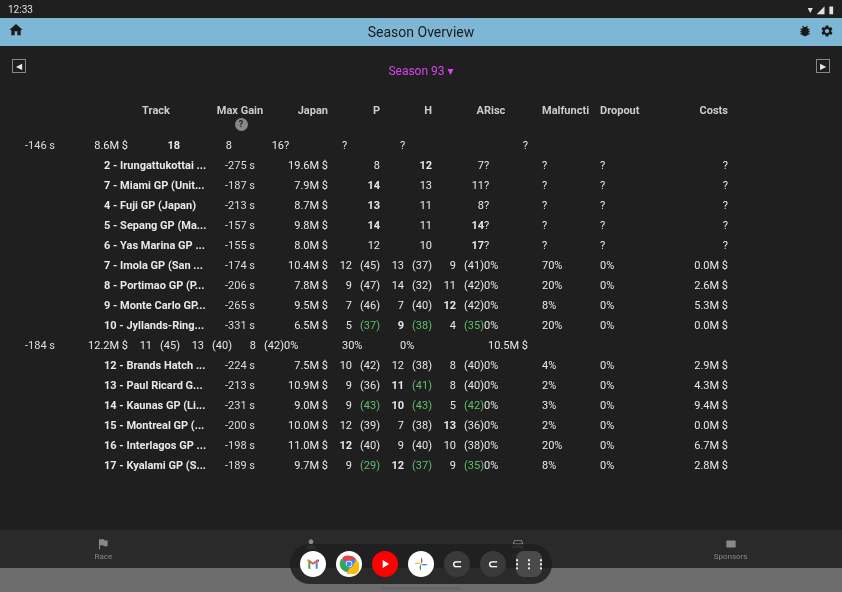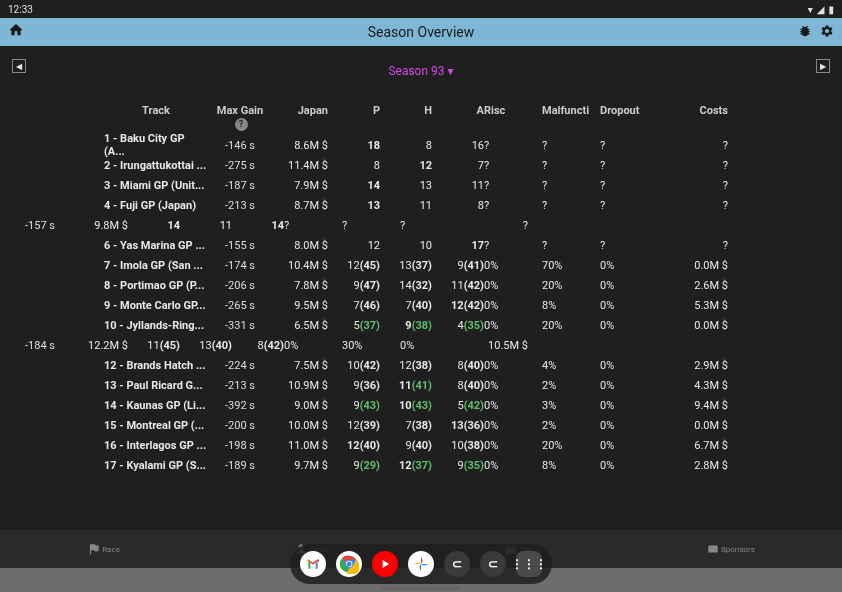--- a/index.html
+++ b/index.html
@@ -20,28 +20,28 @@
 .c-track { width: 200px; padding-left: 96px; text-align: left; font-weight: bold; font-size: 11px; }
 .c-maxgain { width: 64px; text-align: center; }
 .c-wear { width: 56px; text-align: right; }
 .c-p, .c-h, .c-a { width: 52px; text-align: right; }
 .c-risc, .c-mal, .c-drop { width: 58px; text-align: left; }
 .c-costs { width: 70px; text-align: right; }
 .help-circle { display: inline-block; width: 13px; height: 13px; border-radius: 50%; background: #888; color: #1f1f1f; font-size: 9px; line-height: 13px; text-align: center; font-weight: bold; margin-left: 2px; }
 .bold { font-weight: bold; }
 .green { color: #5fbf6d; }
 .bottom-nav { height: 38px; background: #2a2a2a; display: flex; justify-content: space-around; align-items: center; color: #888; font-size: 8px; }
-.nav-item { display: flex; flex-direction: row; align-items: center; gap: 1px; cursor: pointer; }
+.nav-item { display: flex; flex-direction: column; align-items: center; gap: 1px; cursor: pointer; }
 .dock { position: absolute; bottom: 8px; left: 50%; transform: translateX(-50%); height: 40px; background: rgba(30,30,30,0.85); border-radius: 20px; display: flex; align-items: center; padding: 0 10px; gap: 10px; }
 .app-icon { width: 26px; height: 26px; border-radius: 50%; display: flex; align-items: center; justify-content: center; font-size: 12px; font-weight: bold; }
 .nav-pill { position: absolute; bottom: 2px; left: 50%; transform: translateX(-50%); width: 80px; height: 3px; background: #666; border-radius: 2px; }
 .table-body .c-track { font-weight: bold; }
 .table-body .c-maxgain { font-weight: normal; color: #ddd; }
 .hdr-track { font-weight: bold; text-align: center !important; padding-left: 96px !important; width: 200px; }
-.paren { font-weight: bold; }
+.paren { font-weight: normal; margin-left: 8px; }
 </style>
 </head>
 <body>
 
 <div class="status-bar">
   <span>12:33</span>
   <div class="status-right">
     <span>▾</span>
     <span>◢</span>
     <span>▮</span>
@@ -82,45 +82,44 @@
       <div class="c-p">P</div>
       <div class="c-h">H</div>
       <div class="c-a">A</div>
       <div class="c-risc">Risc</div>
       <div class="c-mal">Malfuncti</div>
       <div class="c-drop">Dropout</div>
       <div class="c-costs">Costs</div>
     </div>
     <div class="table-body" id="tbody">
         <div class="table-row">
-          <div class="c-track">1 - Baku City GP (A...</div>
           <div class="c-maxgain">-146 s</div>
           <div class="c-wear">8.6M $</div>
           <div class="c-p"><span class="bold">18</span></div>
           <div class="c-h"><span class="">8</span></div>
           <div class="c-a"><span class="">16</span></div>
           <div class="c-risc">?</div>
           <div class="c-mal">?</div>
           <div class="c-drop">?</div>
           <div class="c-costs">?</div>
         </div>
         <div class="table-row">
           <div class="c-track">2 - Irungattukottai ...</div>
           <div class="c-maxgain">-275 s</div>
-          <div class="c-wear">11.4M $</div>
+          <div class="c-wear">19.6M $</div>
           <div class="c-p"><span class="">8</span></div>
           <div class="c-h"><span class="bold">12</span></div>
           <div class="c-a"><span class="">7</span></div>
           <div class="c-risc">?</div>
           <div class="c-mal">?</div>
           <div class="c-drop">?</div>
           <div class="c-costs">?</div>
         </div>
         <div class="table-row">
-          <div class="c-track">3 - Miami GP (Unit...</div>
+          <div class="c-track">7 - Miami GP (Unit...</div>
           <div class="c-maxgain">-187 s</div>
           <div class="c-wear">7.9M $</div>
           <div class="c-p"><span class="bold">14</span></div>
           <div class="c-h"><span class="">13</span></div>
           <div class="c-a"><span class="">11</span></div>
           <div class="c-risc">?</div>
           <div class="c-mal">?</div>
           <div class="c-drop">?</div>
           <div class="c-costs">?</div>
         </div>
@@ -130,20 +129,21 @@
           <div class="c-wear">8.7M $</div>
           <div class="c-p"><span class="bold">13</span></div>
           <div class="c-h"><span class="">11</span></div>
           <div class="c-a"><span class="">8</span></div>
           <div class="c-risc">?</div>
           <div class="c-mal">?</div>
           <div class="c-drop">?</div>
           <div class="c-costs">?</div>
         </div>
         <div class="table-row">
+          <div class="c-track">5 - Sepang GP (Ma...</div>
           <div class="c-maxgain">-157 s</div>
           <div class="c-wear">9.8M $</div>
           <div class="c-p"><span class="bold">14</span></div>
           <div class="c-h"><span class="">11</span></div>
           <div class="c-a"><span class="bold">14</span></div>
           <div class="c-risc">?</div>
           <div class="c-mal">?</div>
           <div class="c-drop">?</div>
           <div class="c-costs">?</div>
         </div>
@@ -237,21 +237,21 @@
           <div class="c-p"><span class="">9</span><span class="paren">(36)</span></div>
           <div class="c-h"><span class="bold">11</span><span class="green paren">(41)</span></div>
           <div class="c-a"><span class="">8</span><span class="paren">(40)</span></div>
           <div class="c-risc">0%</div>
           <div class="c-mal">2%</div>
           <div class="c-drop">0%</div>
           <div class="c-costs">4.3M $</div>
         </div>
         <div class="table-row">
           <div class="c-track">14 - Kaunas GP (Li...</div>
-          <div class="c-maxgain">-392 s</div>
+          <div class="c-maxgain">-231 s</div>
           <div class="c-wear">9.0M $</div>
           <div class="c-p"><span class="">9</span><span class="green paren">(43)</span></div>
           <div class="c-h"><span class="bold">10</span><span class="green paren">(43)</span></div>
           <div class="c-a"><span class="">5</span><span class="green paren">(42)</span></div>
           <div class="c-risc">0%</div>
           <div class="c-mal">3%</div>
           <div class="c-drop">0%</div>
           <div class="c-costs">9.4M $</div>
         </div>
         <div class="table-row">

